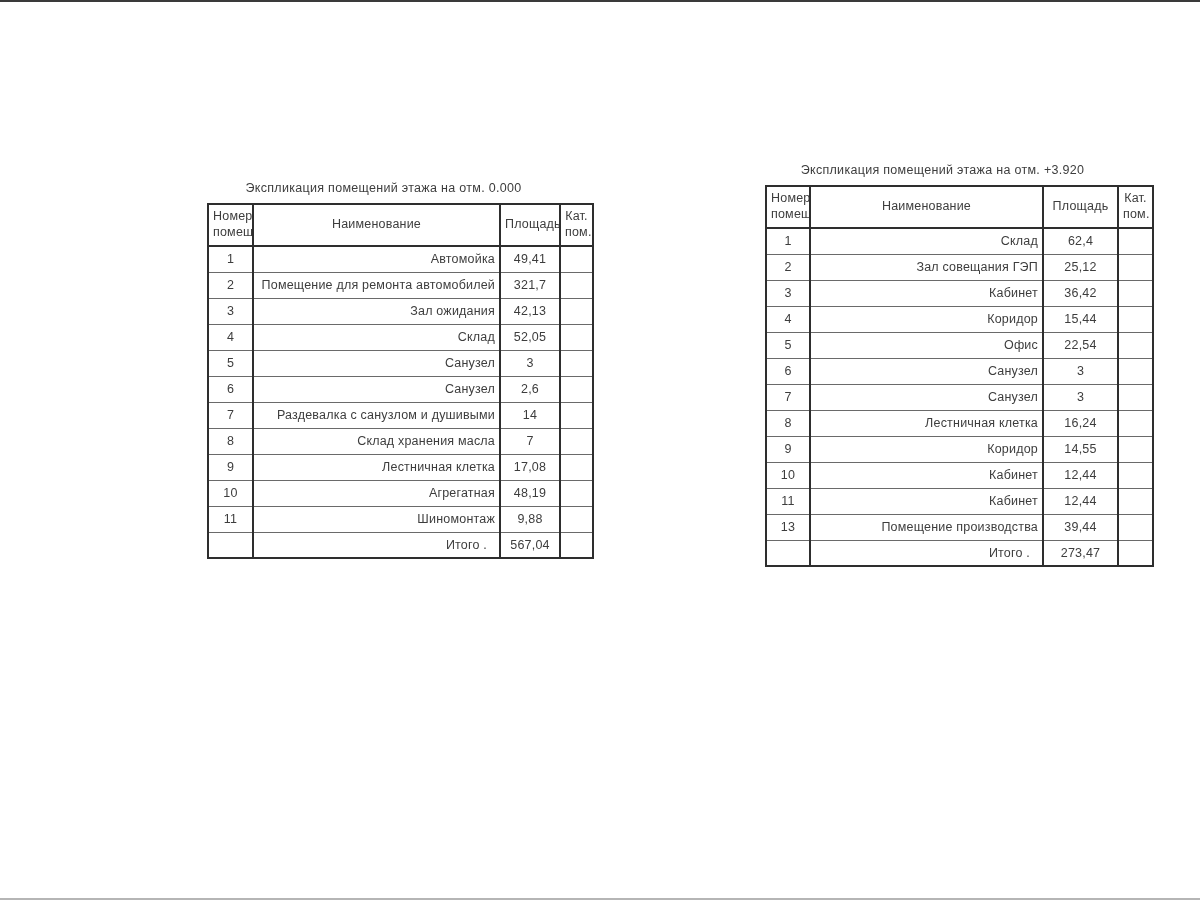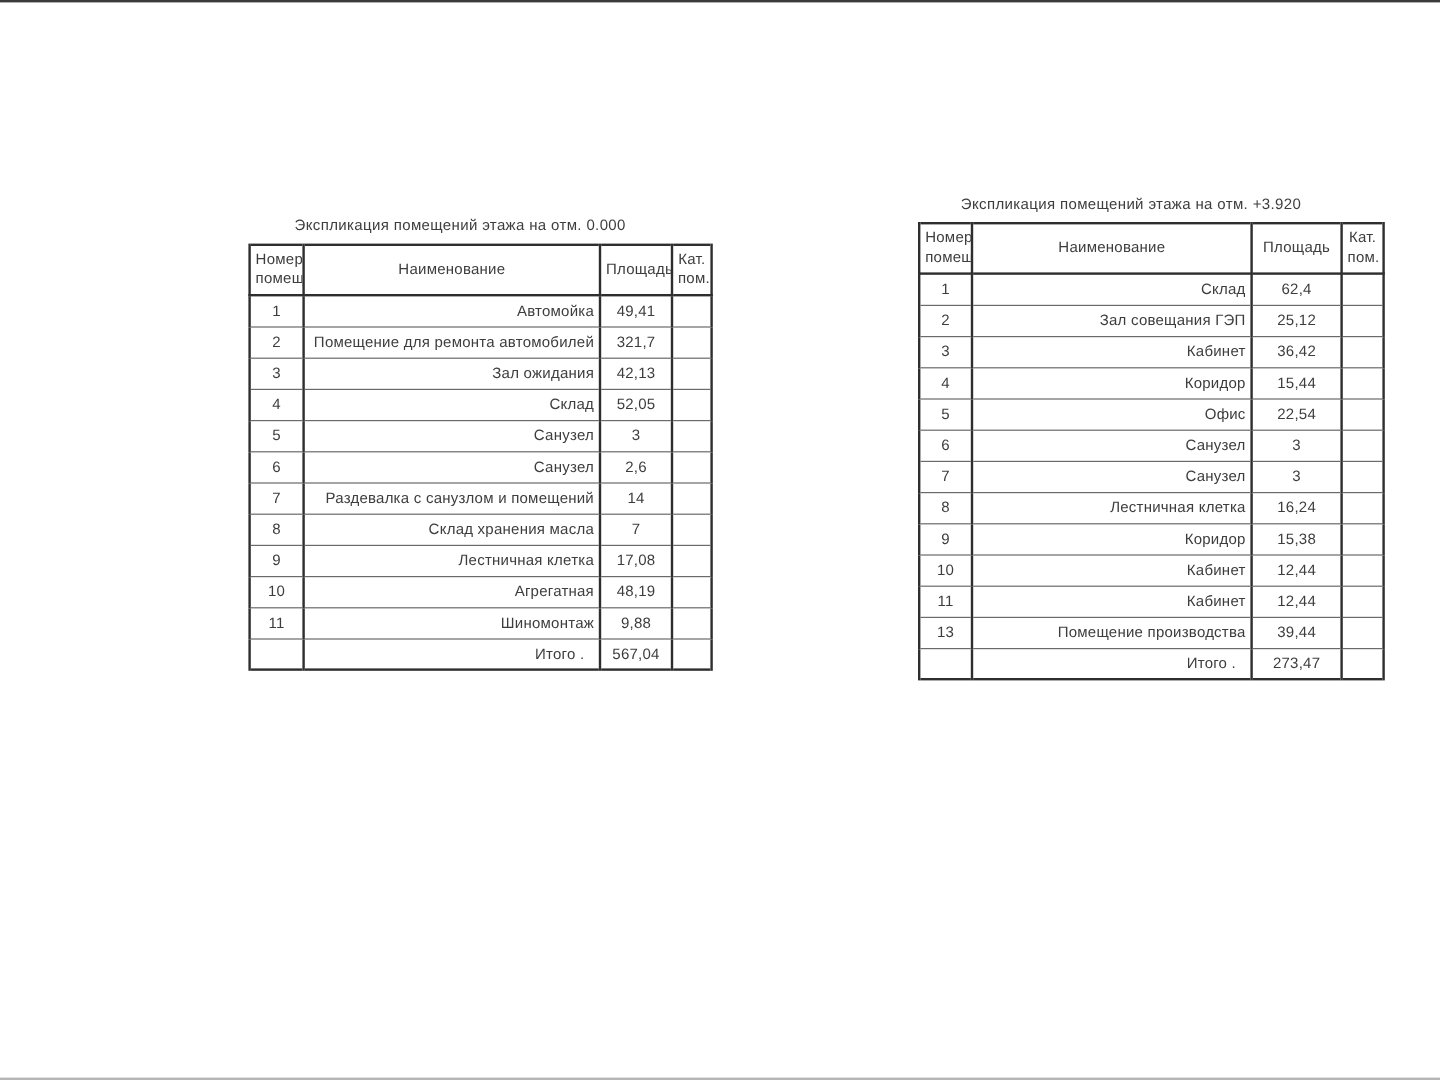--- a/index.html
+++ b/index.html
@@ -125,21 +125,21 @@
             <td></td>
           </tr>
           <tr>
             <td>6</td>
             <td class="name">Санузел</td>
             <td>2,6</td>
             <td></td>
           </tr>
           <tr>
             <td>7</td>
-            <td class="name">Раздевалка с санузлом и помещений</td>
+            <td class="name">Раздевалка с санузлом и душивыми</td>
             <td>14</td>
             <td></td>
           </tr>
           <tr>
             <td>8</td>
             <td class="name">Склад хранения масла</td>
             <td>7</td>
             <td></td>
           </tr>
           <tr>
@@ -232,21 +232,21 @@
           </tr>
           <tr>
             <td>8</td>
             <td class="name">Лестничная клетка</td>
             <td>16,24</td>
             <td></td>
           </tr>
           <tr>
             <td>9</td>
             <td class="name">Коридор</td>
-            <td>15,38</td>
+            <td>14,55</td>
             <td></td>
           </tr>
           <tr>
             <td>10</td>
             <td class="name">Кабинет</td>
             <td>12,44</td>
             <td></td>
           </tr>
           <tr>
             <td>11</td>

